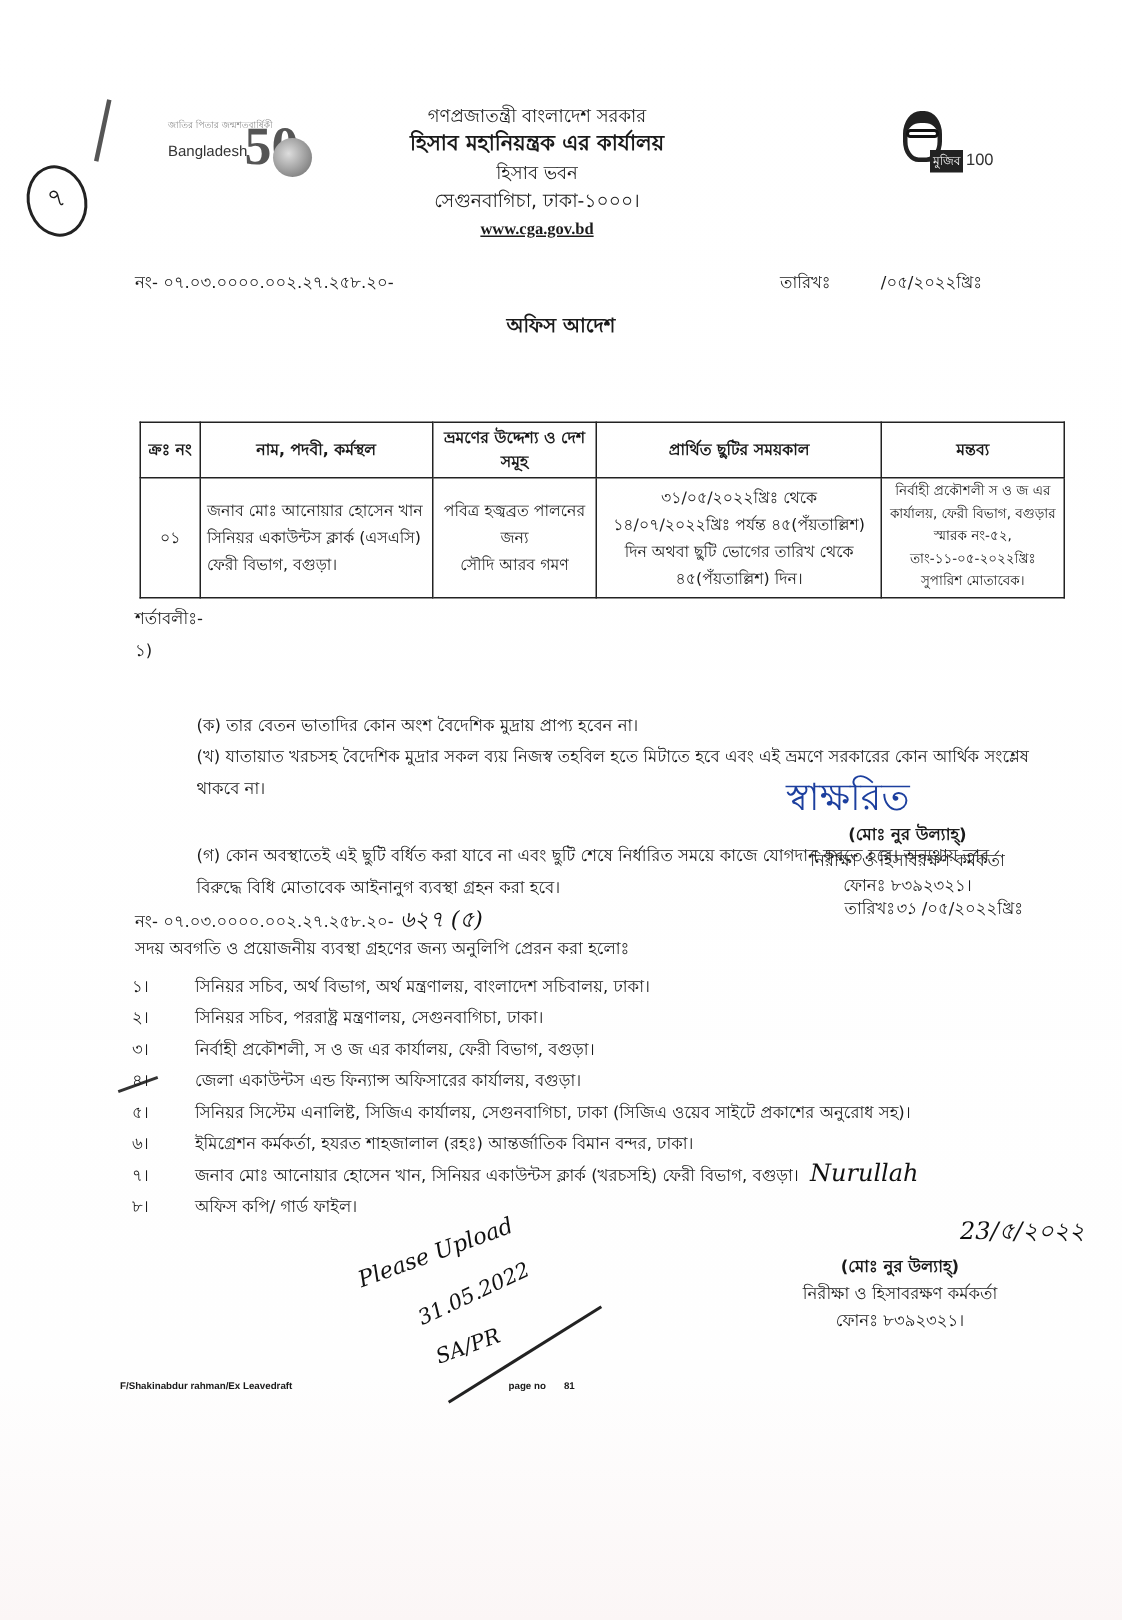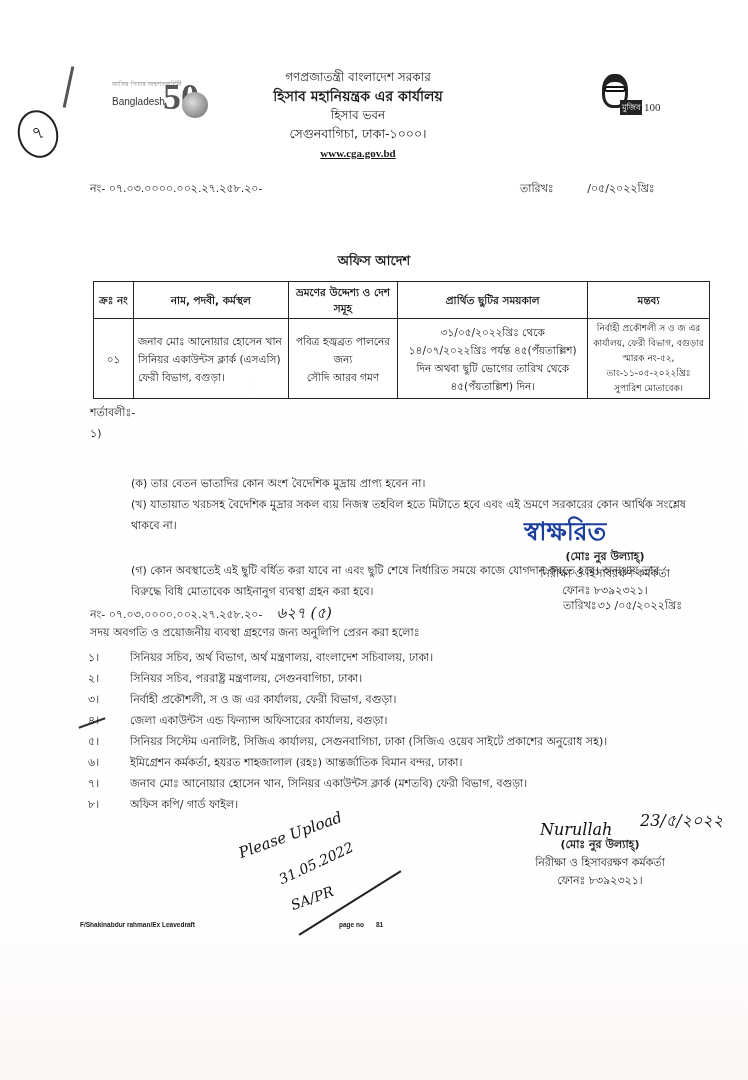--- a/index.html
+++ b/index.html
@@ -22,65 +22,65 @@
   .logo-left .txt-en { position: absolute; left: 12px; top: 24px; font-family: "Liberation Sans", sans-serif; font-size: 10px; color: #333; }
   .logo-left .fifty { position: absolute; left: 63px; top: 4px; font-size: 36px; font-weight: bold; color: #555; font-family: "Liberation Serif", serif; }
   .logo-left .globe { position: absolute; left: 82px; top: 20px; width: 26px; height: 26px; border-radius: 50%;
                       background: radial-gradient(circle at 40% 40%, #ddd, #666); }
 
   .logo-right { position: absolute; left: 596px; top: 72px; width: 80px; height: 55px; }
   .logo-right .face { position: absolute; left: 6px; top: 2px; width: 26px; height: 34px; border-radius: 45% 45% 40% 40%;
                       background: #fff; border: 3px solid #222; border-top-width: 8px; }
   .logo-right .glasses { position: absolute; left: 8px; top: 14px; width: 22px; height: 6px; border: 2px solid #111; border-radius: 3px; }
   .logo-right .badge { position: absolute; left: 24px; top: 28px; background: #222; color: #fff; font-size: 8px; padding: 1px 2px; }
-  .logo-right .hundred { position: absolute; left: 48px; top: 29px; font-family: Liberation Serif, serif; font-size: 11px; color: #333; }
+  .logo-right .hundred { position: absolute; left: 48px; top: 29px; font-family: Liberation Sans, sans-serif; font-size: 11px; color: #333; }
 
   .pen-mark { position: absolute; left: 67px; top: 66px; width: 3px; height: 42px; background: #555; transform: rotate(12deg); }
   .circle-mark { position: absolute; left: 18px; top: 110px; width: 40px; height: 48px; border: 2px solid #222;
                  border-radius: 50%; transform: rotate(-15deg); font-size: 18px; text-align: center; line-height: 42px; }
 
   .ref-row { position: absolute; top: 180px; left: 90px; font-size: 11px; }
   .date-row { position: absolute; top: 180px; left: 520px; font-size: 11px; }
   .date-row .val { margin-left: 30px; }
 
-  .title { position: absolute; top: 207px; left: 0; width: 748px; text-align: center; font-size: 13px; font-weight: bold; margin-top: 44px; }
+  .title { position: absolute; top: 207px; left: 0; width: 748px; text-align: center; font-size: 13px; font-weight: bold; }
 
   .para { position: absolute; top: 233px; left: 88px; width: 600px; font-size: 11px; line-height: 21px;
           text-indent: 50px; text-align: justify; }
 
   
   table.leave { position: absolute; top: 281px; left: 93px; width: 617px; border-collapse: collapse; font-size: 10.5px; }
   table.leave th, table.leave td { border: 1px solid #222; text-align: center; vertical-align: middle; padding: 2px 4px; }
   table.leave th { font-weight: bold; height: 36px; line-height: 16px; }
   table.leave td { height: 80px; line-height: 18px; }
   table.leave td.name { text-align: left; }
   table.leave td.remark { font-size: 9px; line-height: 15px; }
   .c1 { width: 40px; } .c2 { width: 155px; } .c3 { width: 110px; } .c4 { width: 190px; } .c5 { width: 122px; }
 
   .cond-head { position: absolute; top: 404px; left: 90px; font-size: 11px; }
   .cond-num { position: absolute; top: 425px; left: 90px; font-size: 11px; }
   .cond { position: absolute; left: 131px; width: 560px; font-size: 11px; line-height: 21px; margin-top: 48px; }
 
   
-  .sig-stamp { position: absolute; top: 512px; left: 524px; font-size: 25px; font-weight: bold; color: #1c3f9e; }
+  .sig-stamp { position: absolute; top: 512px; left: 524px; font-size: 25px; font-weight: normal; color: #1c3f9e; }
   .sig-block { position: absolute; top: 548px; left: 490px; width: 230px; text-align: center; font-size: 11px; line-height: 17px; }
   .sig-block .nm { font-weight: bold; }
   .sig-date { position: absolute; top: 600px; left: 563px; font-size: 11px; }
   .hand { font-family: "DejaVu Serif", serif; font-style: italic; color: #111; }
 
   .ref2 { position: absolute; top: 601px; left: 90px; font-size: 11px; }
-  .ref2 .hand { font-size: 15px; margin-left: 14px; font-style: italic; }
+  .ref2 .hand { font-size: 15px; margin-left: 4px; font-style: italic; }
   .copy-intro { position: absolute; top: 624px; left: 90px; font-size: 11px; }
 
   .copy-list { position: absolute; top: 647px; left: 88px; width: 600px; list-style: none; font-size: 11px; }
   .copy-list li { height: 21px; line-height: 21px; display: flex; }
   .copy-list .num { width: 42px; }
   .tick-mark { position: absolute; left: 78px; top: 722px; width: 28px; height: 2px; background: #333; transform: rotate(-20deg); }
 
-  .sig2 { position: absolute; top: 820px; left: 540px; font-size: 16px; }
+  .sig2 { position: absolute; top: 772px; left: 540px; font-size: 16px; }
   .sig2-date { position: absolute; top: 808px; left: 640px; font-size: 16px; }
   .sig2-block { position: absolute; top: 836px; left: 500px; width: 200px; text-align: center; font-size: 11px; line-height: 18px; }
   .sig2-block .nm { font-weight: bold; }
 
   .note1 { position: absolute; top: 826px; left: 236px; font-size: 15px; transform: rotate(-20deg); }
   .note2 { position: absolute; top: 855px; left: 276px; font-size: 14px; transform: rotate(-25deg); }
   .note3 { position: absolute; top: 890px; left: 290px; font-size: 14px; transform: rotate(-20deg); }
   .note-line { position: absolute; left: 290px; top: 902px; width: 120px; height: 2px; background: #222; transform: rotate(-32deg); }
 
   .footer-path { position: absolute; top: 921px; left: 80px; font-family: "Liberation Sans", sans-serif; font-size: 6.5px; font-weight: bold; }
@@ -201,21 +201,21 @@
     <li>
         <span class="num">৫।</span>
         <span>সিনিয়র সিস্টেম এনালিষ্ট, সিজিএ কার্যালয়, সেগুনবাগিচা, ঢাকা (সিজিএ ওয়েব সাইটে প্রকাশের অনুরোধ সহ)।</span>
       </li>
     <li>
         <span class="num">৬।</span>
         <span>ইমিগ্রেশন কর্মকর্তা, হযরত শাহজালাল (রহঃ) আন্তর্জাতিক বিমান বন্দর, ঢাকা।</span>
       </li>
     <li>
         <span class="num">৭।</span>
-        <span>জনাব মোঃ আনোয়ার হোসেন খান, সিনিয়র একাউন্টস ক্লার্ক (মশতবি) ফেরী বিভাগ, বগুড়া।</span>
+        <span>জনাব মোঃ আনোয়ার হোসেন খান, সিনিয়র একাউন্টস ক্লার্ক (খরচসহি) ফেরী বিভাগ, বগুড়া।</span>
       </li>
     <li>
         <span class="num">৮।</span>
         <span>অফিস কপি/ গার্ড ফাইল।</span>
       </li>
   </ul>
 
   <div class="sig2 hand">Nurullah</div>
   <div class="sig2-date hand">23/৫/২০২২</div>
   <div class="sig2-block">

